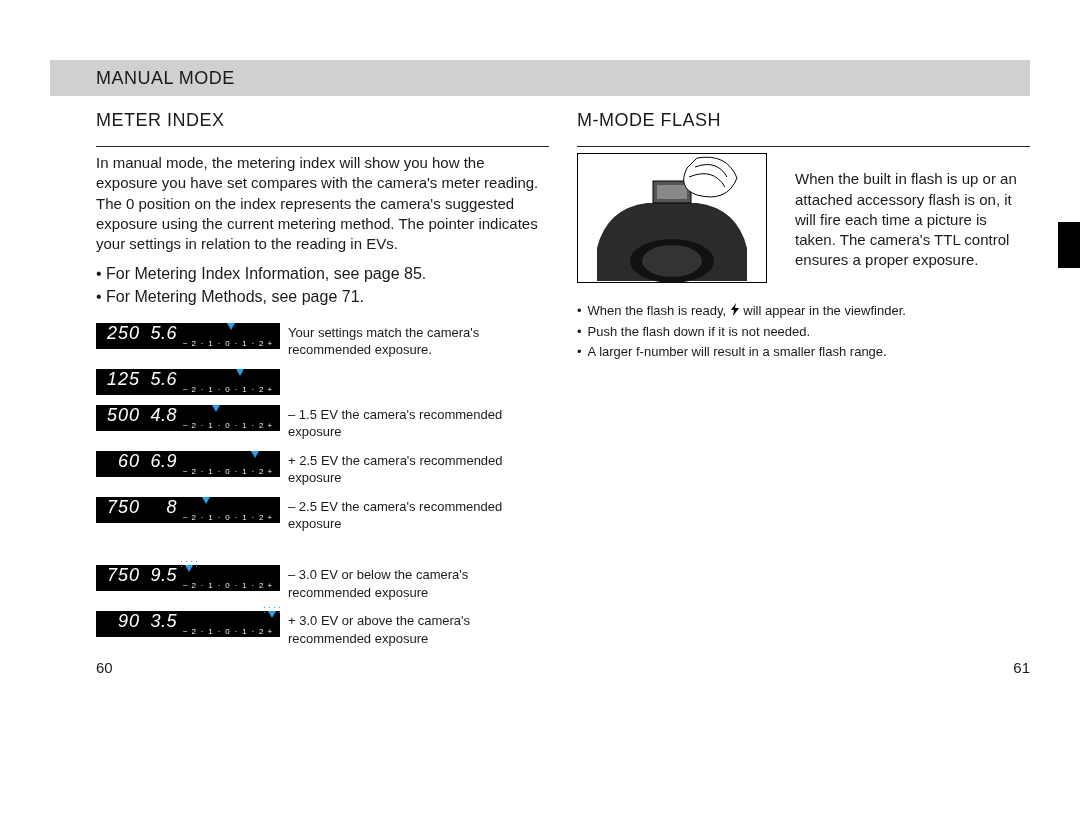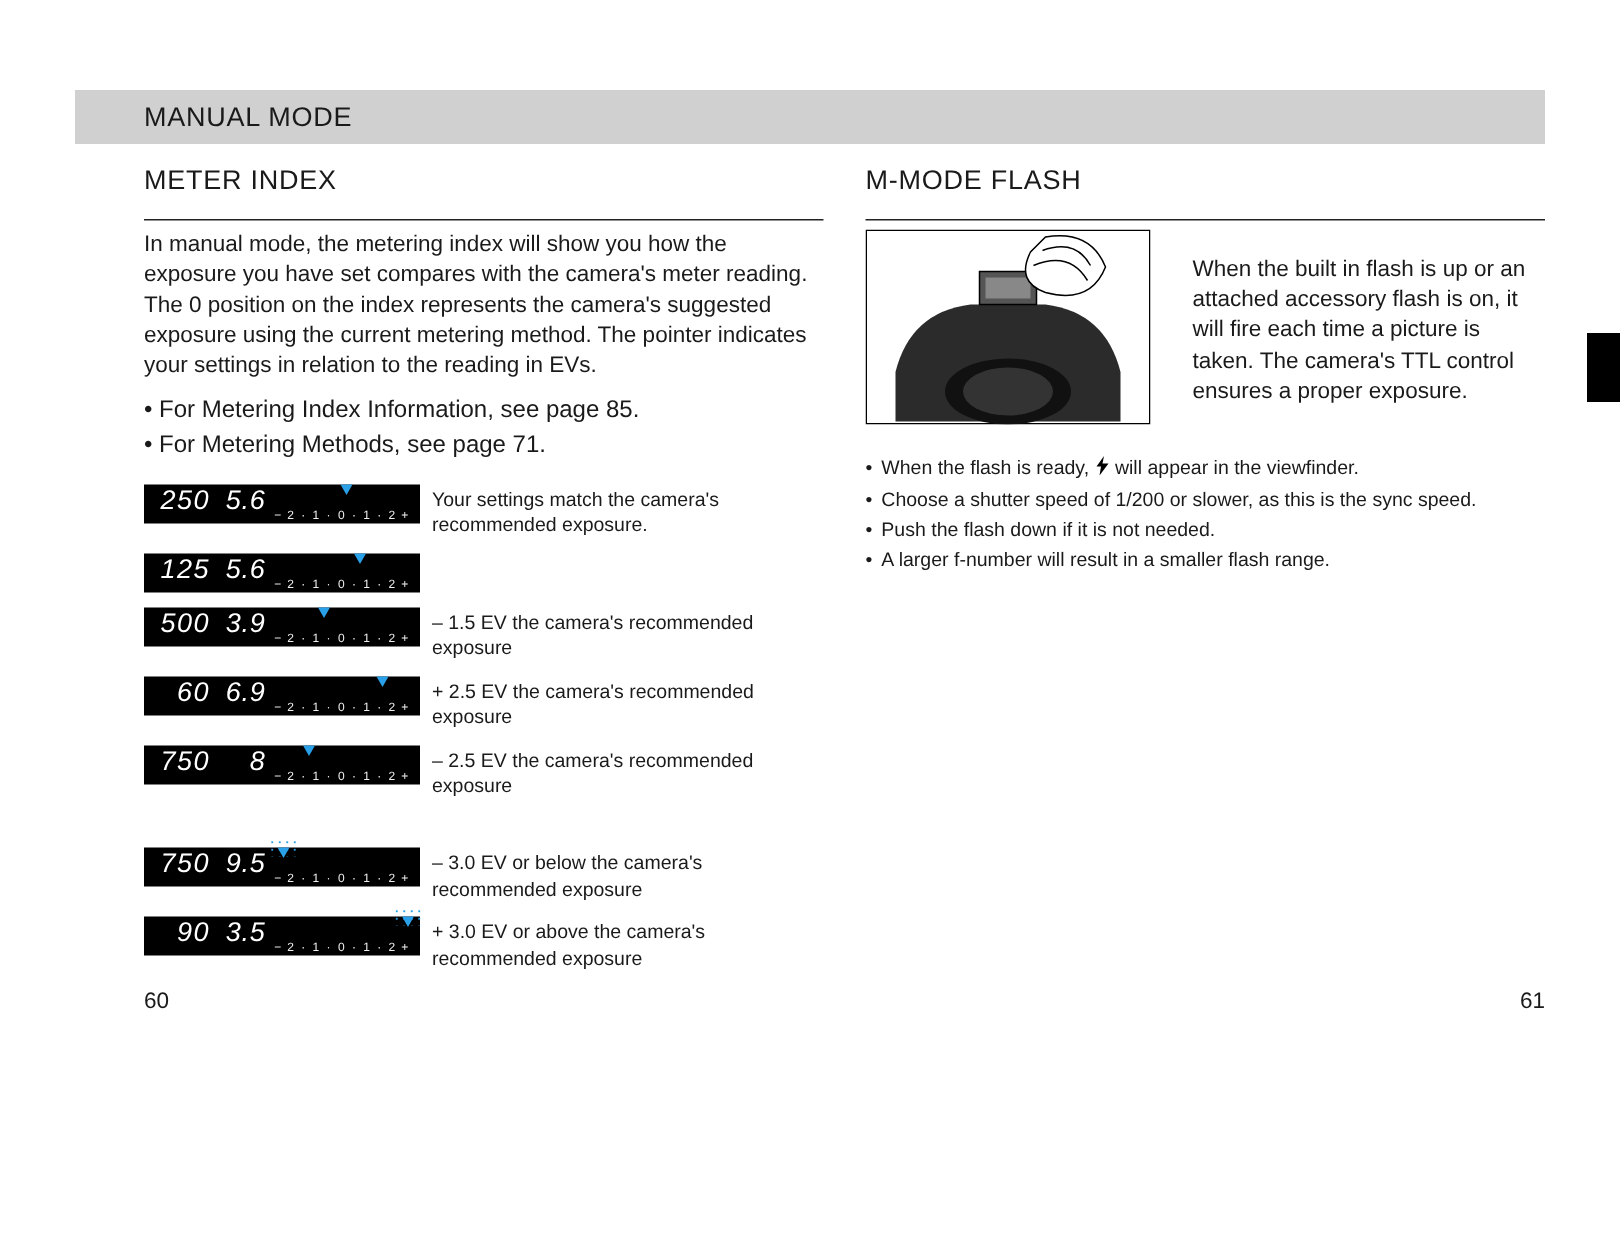--- a/index.html
+++ b/index.html
@@ -94,21 +94,21 @@
                   <span>2</span>
                   <span>+</span>
                 </div>
                 <div class="pointer" style="left: calc(60% - 4px);"></div>
               </div>
             </div>
           </div>
           <div class="meter-row">
             <div class="readout">
               <div class="ro-shutter">500</div>
-              <div class="ro-ap">3.9</div>
+              <div class="ro-ap">4.8</div>
               <div class="scale">
                 <div class="scale-labels">
                   <span>−</span>
                   <span>2</span>
                   <span>·</span>
                   <span>1</span>
                   <span>·</span>
                   <span>0</span>
                   <span>·</span>
                   <span>1</span>
@@ -246,23 +246,20 @@
             <span class="bolt">
               <svg width="10" height="13" viewBox="0 0 10 13">
                   <path d="M6 0 L1 7 H4 L3 13 L9 5 H5 Z" fill="#000"></path>
                 </svg>
             </span>
             <span> will appear in the viewfinder.</span>
           </span>
         </div>
         <div id="flash-rest">
             <div class="b">
-              <span>Choose a shutter speed of 1/200 or slower, as this is the sync speed.</span>
-            </div>
-            <div class="b">
               <span>Push the flash down if it is not needed.</span>
             </div>
             <div class="b">
               <span>A larger f-number will result in a smaller flash range.</span>
             </div>
           </div>
       </div>
     </div>
 
   </div>

